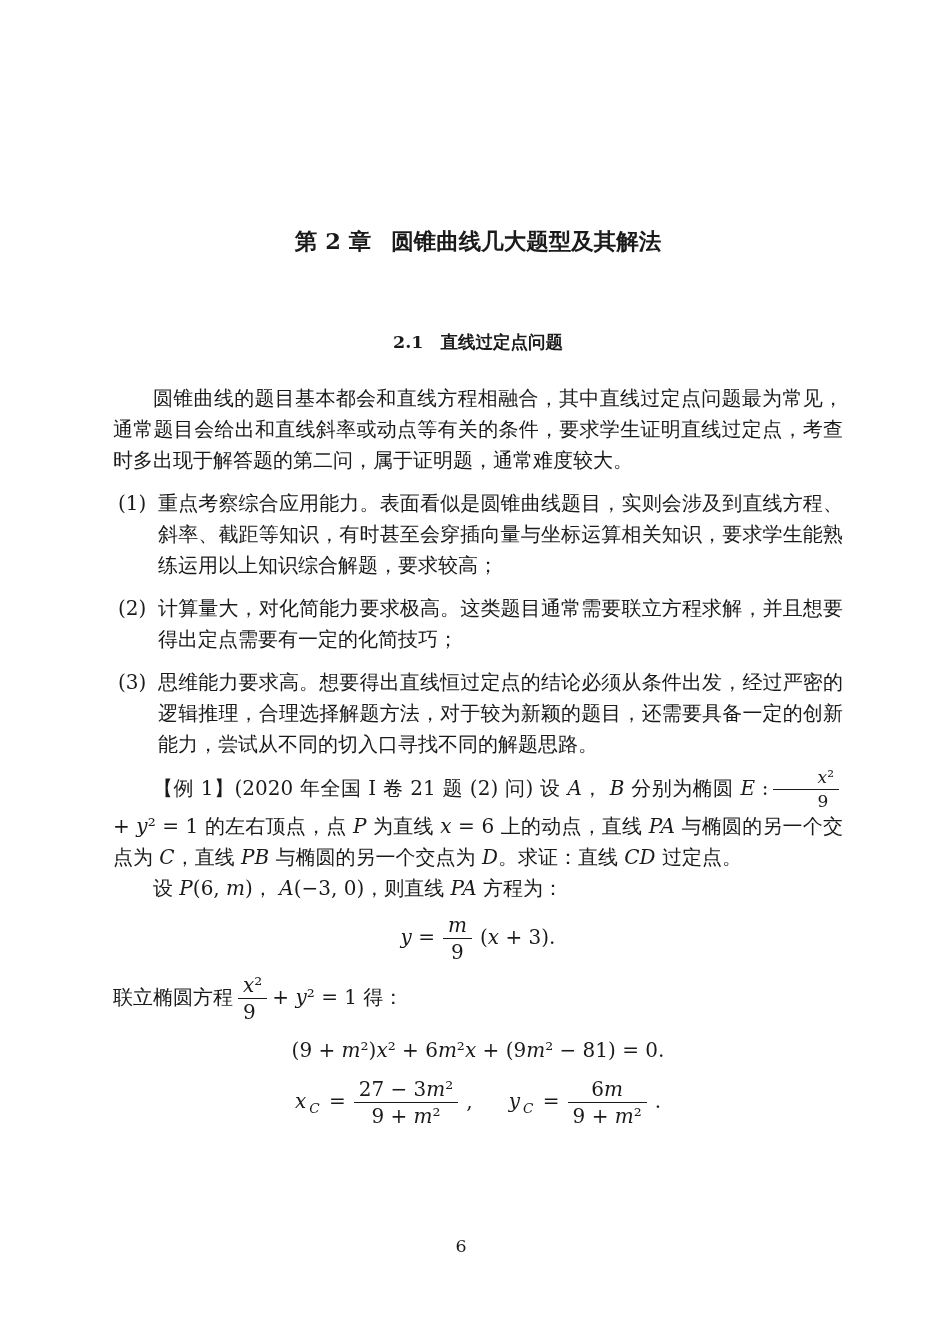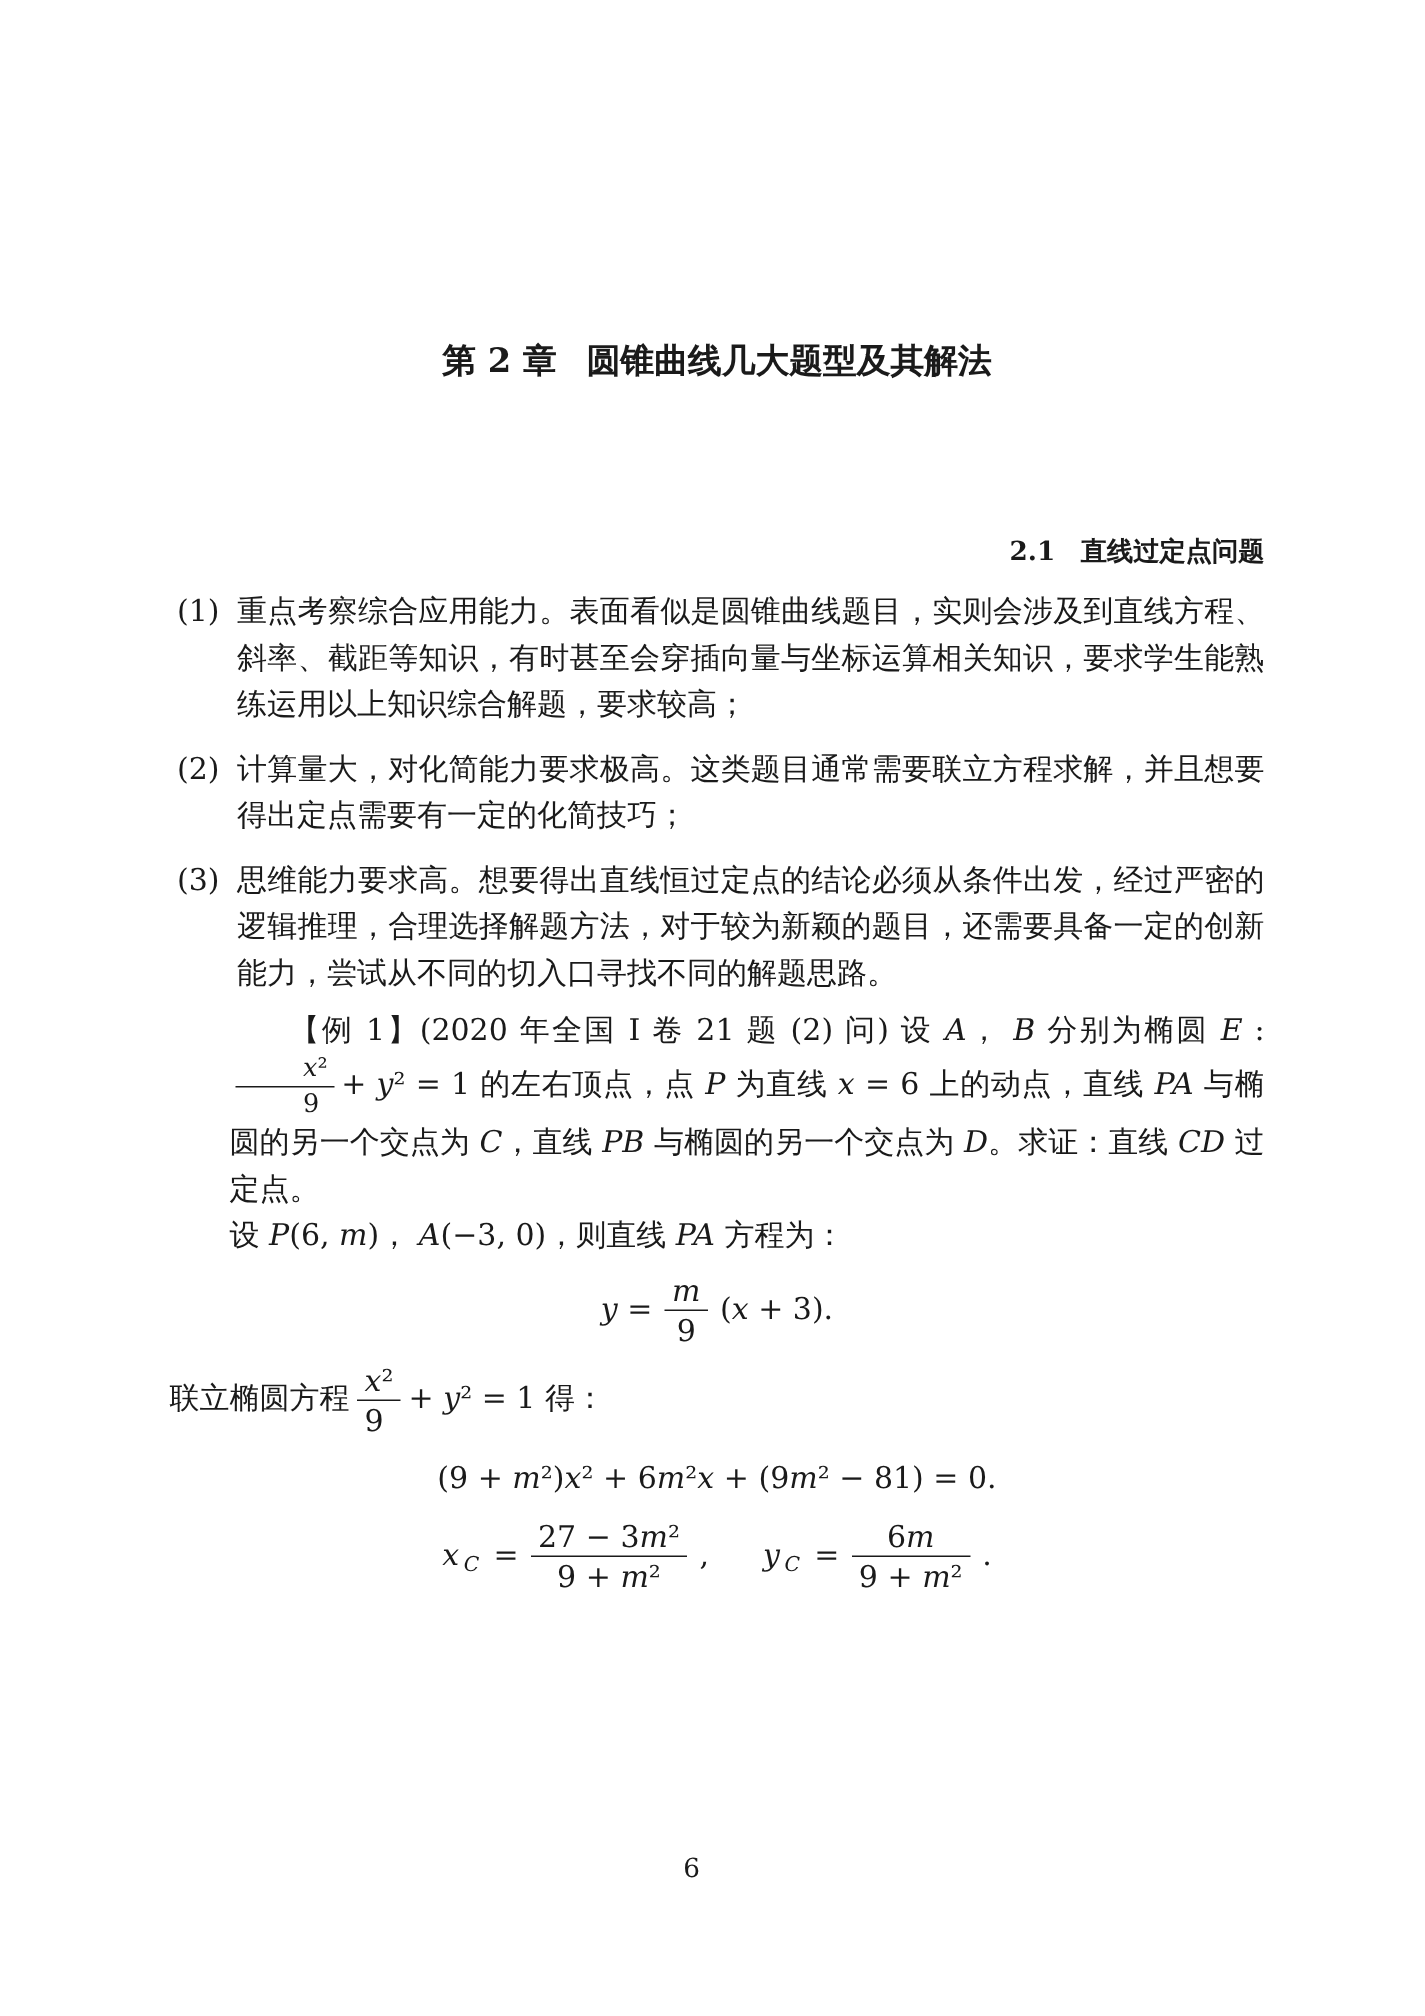--- a/index.html
+++ b/index.html
@@ -19,33 +19,33 @@
   }
   .chapter {
     margin-top:226px;
     text-align:center;
     font-weight:700;
     font-size:22.5px; line-height:31px;
     text-align:center;
   }
   .chapter .chapter-label { margin-right:20px; }
   .section {
-    margin-top:99px;
+    margin-top:73px;
     font-weight:700;
     font-size:17.5px; line-height:24px;
-    text-align:right;
+    text-align:center;
   }
   .section .sec-num { margin-right:17px; }
   .para { text-indent:2em; }
   .para-intro { margin-top:29px; }
   .feature-item { display:flex; margin-top:12px; }
   .feature-item:first-of-type { margin-top:10px; }
   .item-label { flex:none; width:40px; margin-left:5px; text-align:left; }
   .item-text { flex:1; text-align:justify; }
-  .example-para { margin-top:7px;margin-left:40px; }
+  .example-para { margin-top:7px; }
   .solution-heading { font-weight:700; }
   .body-line { text-indent:2em; }
   .noindent { text-indent:0; }
   i { font-style:italic; }
   .m { white-space:nowrap; }
   .frac {
     display:inline-block; vertical-align:middle;
     margin:0 5px; line-height:1.1;
   }
   .frac .num { display:block; padding:1px 5px 2px; border-bottom:1.4px solid #1a1a1a; }
@@ -70,20 +70,21 @@
   <div class="content">
 
     <div class="chapter">
       <span class="chapter-label">第 2 章</span><span>圆锥曲线几大题型及其解法</span>
     </div>
 
     <div class="section">
       <span class="sec-num">2.1</span><span>直线过定点问题</span>
     </div>
 
+    <p class="para para-intro">圆锥曲线的题目基本都会和直线方程相融合，其中直线过定点问题最为常见，通常题目会给出和直线斜率或动点等有关的条件，要求学生证明直线过定点，考查时多出现于解答题的第二问，属于证明题，通常难度较大。</p>
 
     <div class="feature-item">
       <span class="item-label">(1)</span>
       <span class="item-text">重点考察综合应用能力。表面看似是圆锥曲线题目，实则会涉及到直线方程、斜率、截距等知识，有时甚至会穿插向量与坐标运算相关知识，要求学生能熟练运用以上知识综合解题，要求较高；</span>
     </div>
     <div class="feature-item">
       <span class="item-label">(2)</span>
       <span class="item-text">计算量大，对化简能力要求极高。这类题目通常需要联立方程求解，并且想要得出定点需要有一定的化简技巧；</span>
     </div>
     <div class="feature-item">

